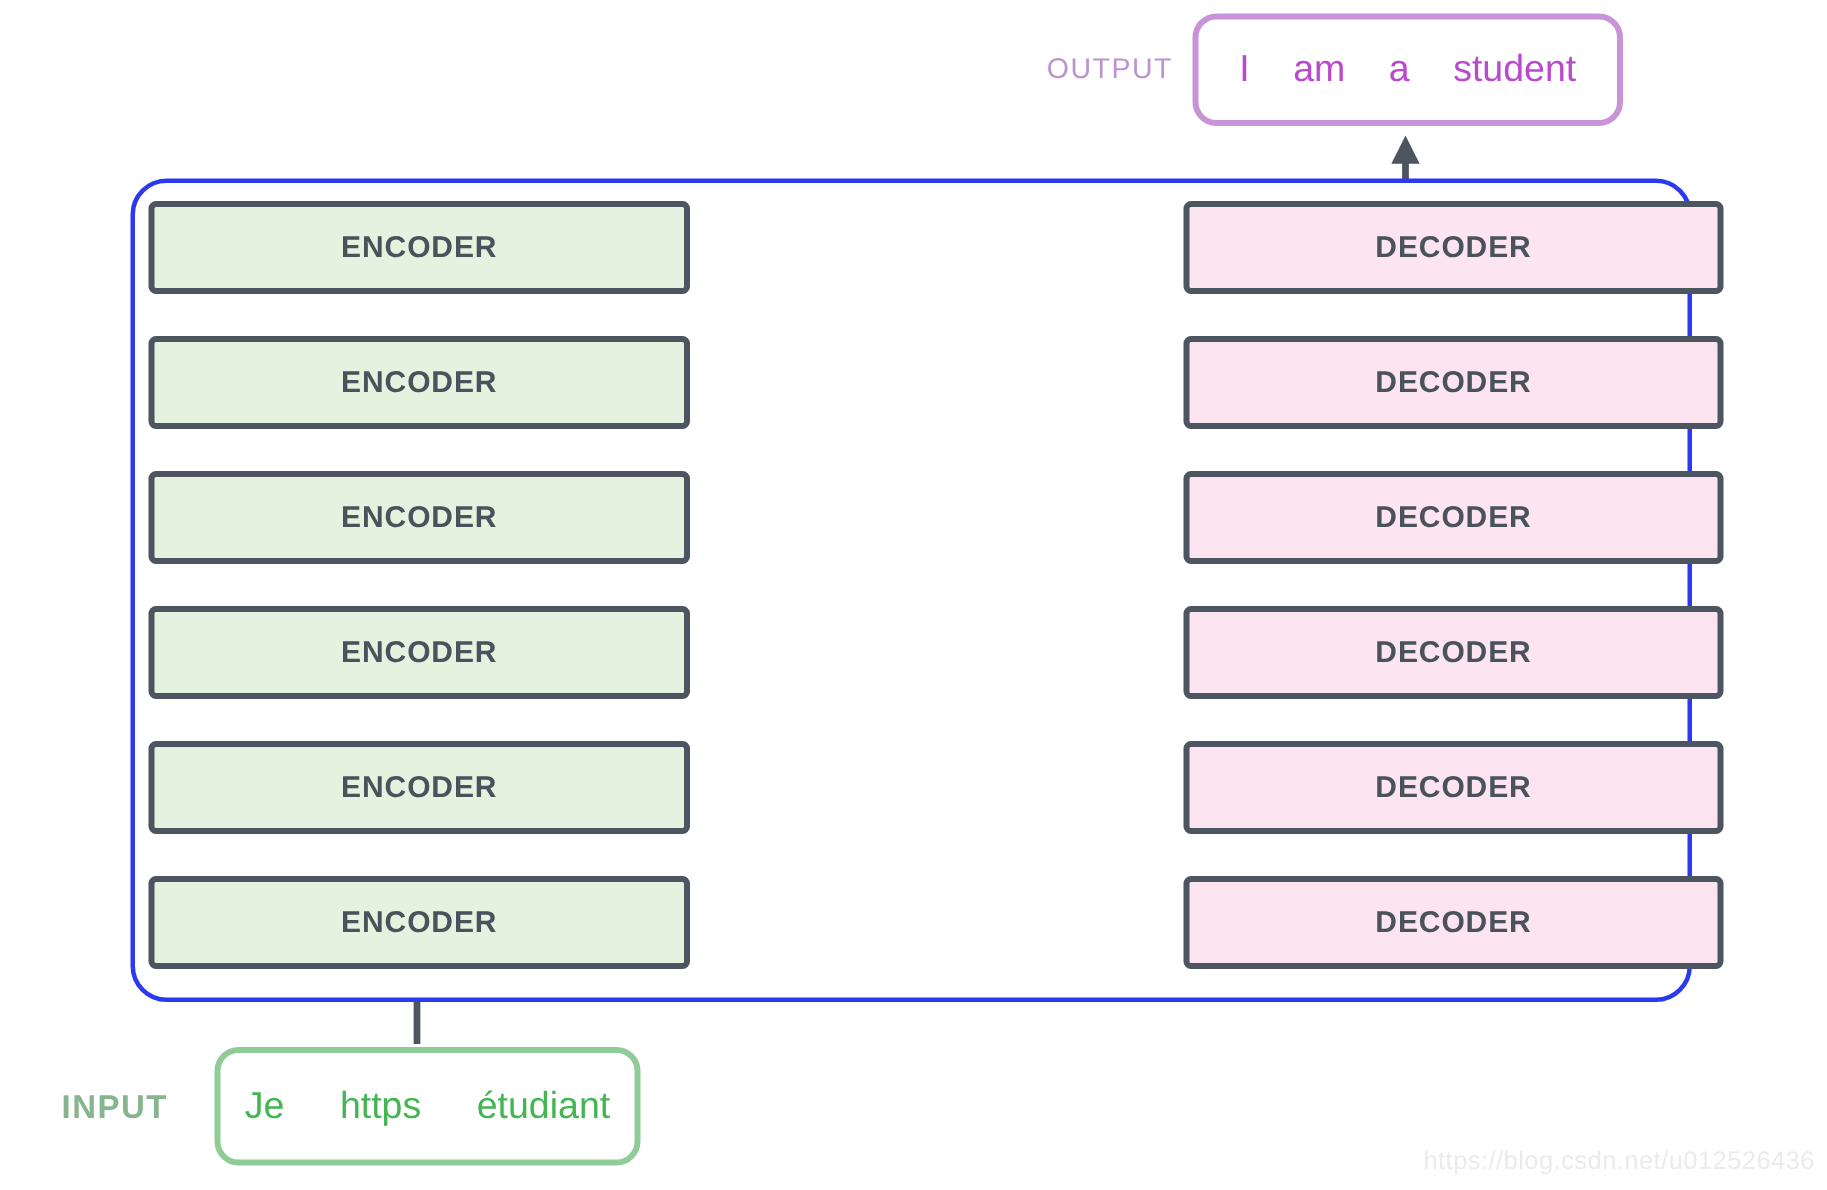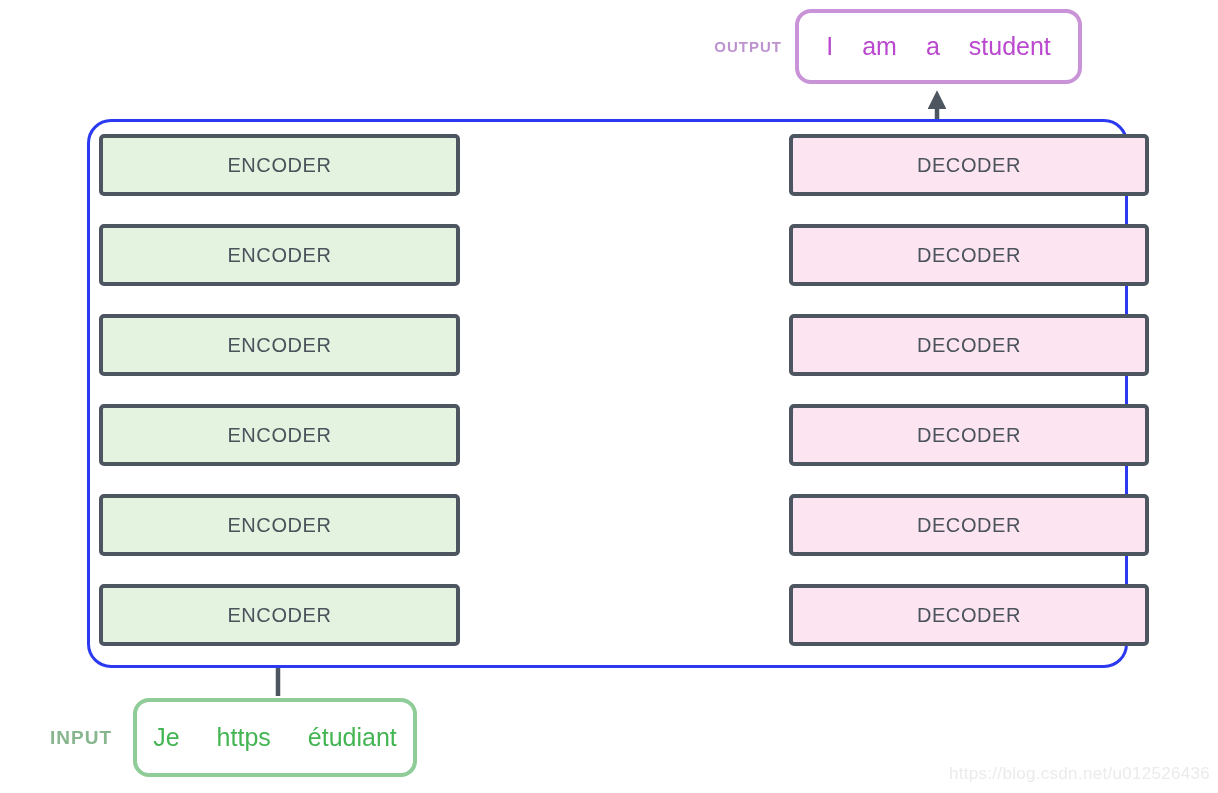--- a/index.html
+++ b/index.html
@@ -13,47 +13,47 @@
     box-sizing:border-box; background:#ffffff;
   }
   .arrows { position:absolute; left:0; top:0; width:1218px; height:793px; pointer-events:none; }
   .arrow-line { stroke:var(--arrow,#4d5560); stroke-width:4.5; fill:none; }
   .fan-line { stroke:var(--arrow,#4d5560); stroke-width:4; fill:none; }
   .arrow-head { fill:var(--arrow,#4d5560); }
   .box {
     position:absolute; height:62px; box-sizing:border-box;
     border:4px solid var(--box-border,#4d5560); border-radius:5px;
     display:flex; align-items:center; justify-content:center;
-    font-size:20px; font-weight:400; letter-spacing:0.6px;
+    font-size:20px; font-weight:700; letter-spacing:0.6px;
     color:var(--box-text,#4a525b);
   }
   .enc { left:99px;  width:361px; background:var(--encoder-fill,#e4f2e0); }
   .dec { left:757px; width:360px; background:var(--decoder-fill,#fce5f1);margin-left:32px; }
   .r0{top:134px} .r1{top:224px} .r2{top:314px} .r3{top:404px} .r4{top:494px} .r5{top:584px}
   .output-box {
     position:absolute; left:795px; top:9px; width:287px; height:75px;
     box-sizing:border-box; border:4px solid var(--output-border,#c993d8); border-radius:16px;
     display:flex; align-items:center; justify-content:center; gap:29px;
     font-size:25px; color:var(--output-text,#ba49cf); background:#ffffff;
   }
   .output-label {
     position:absolute; left:600px; top:9px; width:182px; height:75px;
     display:flex; align-items:center; justify-content:flex-end;
-    font-size:15px; font-weight:700; letter-spacing:1px; color:var(--output-label,#bd93cf);
+    font-size:19px; font-weight:400; letter-spacing:1px; color:var(--output-label,#bd93cf);
   }
   .input-box {
-    position:absolute; left:133px; top:698px; width:284px; height:79px;
+    position:absolute; left:143px; top:698px; width:284px; height:79px;
     box-sizing:border-box; border:4px solid var(--input-border,#90cc98); border-radius:16px;
     display:flex; align-items:center; justify-content:center; gap:37px;
     font-size:25px; color:var(--input-text,#43b552); background:#ffffff;
   }
   .input-label {
     position:absolute; left:18px; top:698px; width:94px; height:79px;
     display:flex; align-items:center; justify-content:flex-end;
-    font-size:19px; font-weight:700; letter-spacing:1px; color:var(--input-label,#87b68e);
+    font-size:22px; font-weight:700; letter-spacing:1px; color:var(--input-label,#87b68e);
   }
   .watermark {
     position:absolute; right:8px; bottom:9px;
     font-size:17px; color:var(--watermark,#ebebeb); letter-spacing:0.3px;
   }
 </style>
 </head>
 <body>
 
 <div class="canvas">

